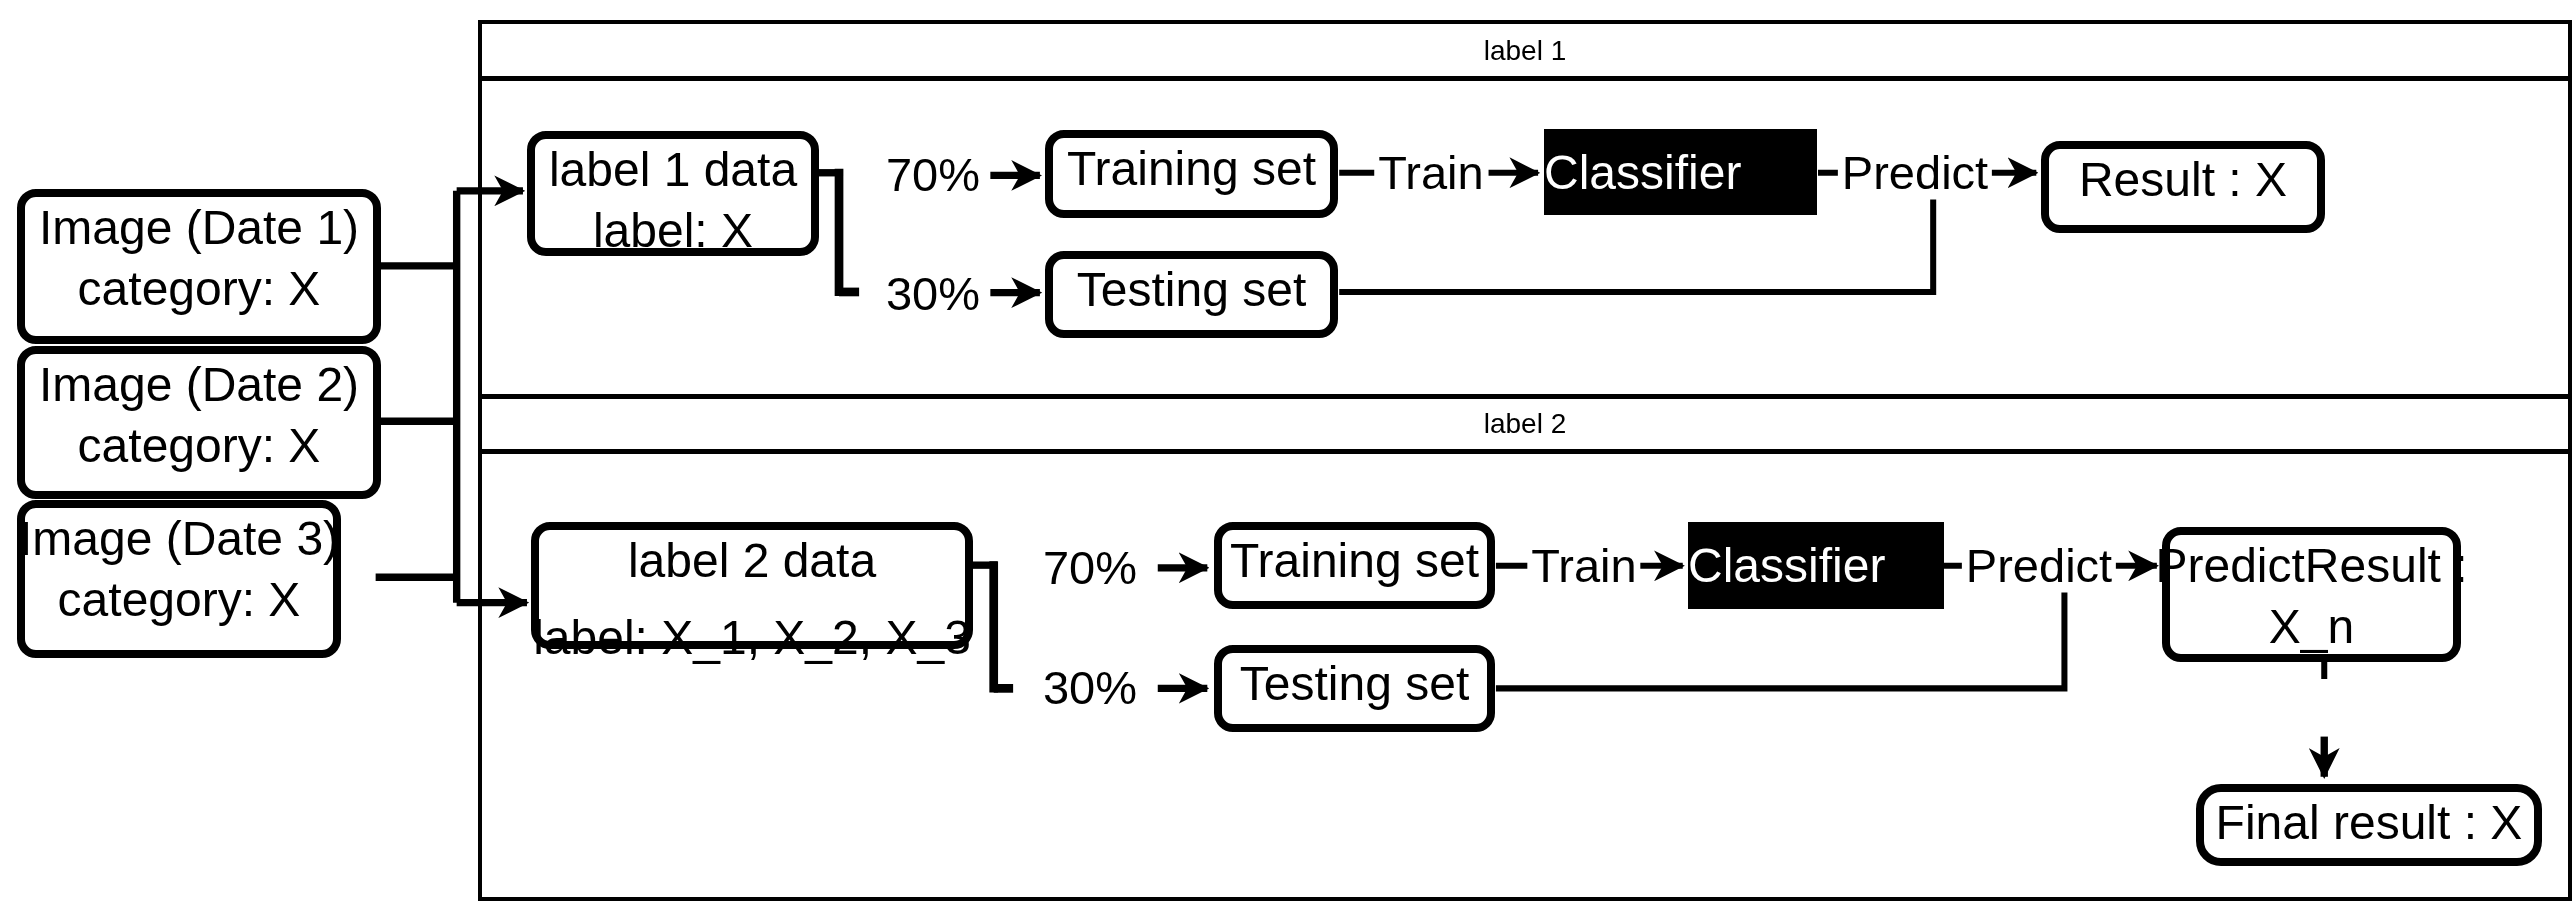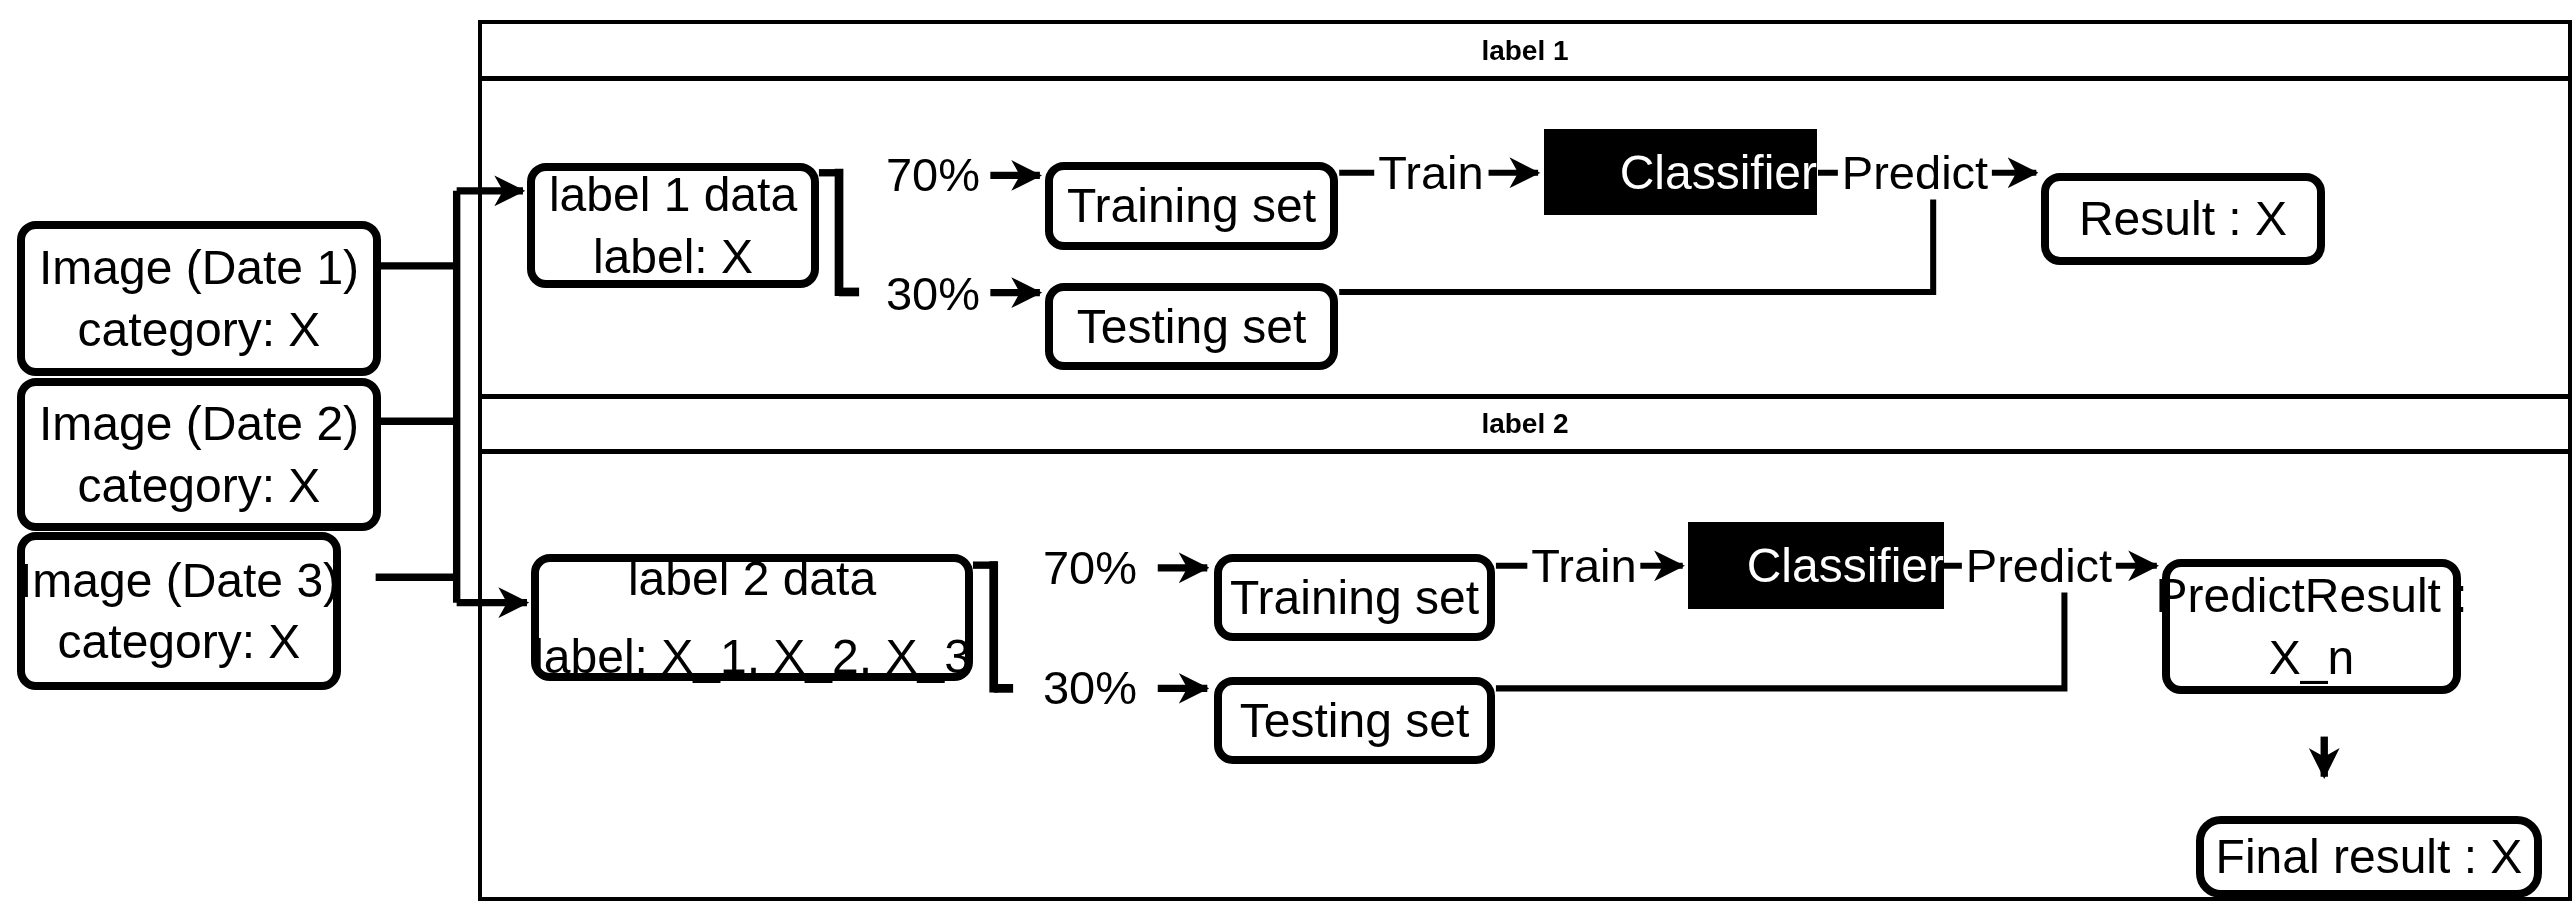--- a/index.html
+++ b/index.html
@@ -40,54 +40,53 @@
   }
 
   
   .band {
     position: absolute;
     left: 478px;
     width: 2094px;
     display: flex;
     align-items: center;
     justify-content: center;
-    font-weight: bold;
+    font-weight: normal;
     font-size: 28px;
     z-index: 2;
     background: transparent;
   }
   .band1 { top: 25px; height: 56px; border-bottom: 5.4px solid #000; }
   .band2 { top: 394px; height: 60px; border-top: 5.4px solid #000; border-bottom: 5.4px solid #000; text-align: center; }
 
   
   .node {
     position: absolute;
     background: #ffffff;
     border: 8px solid #000;
     border-radius: 19px;
     display: flex;
     flex-direction: column;
     align-items: center;
-    justify-content: center;
+    justify-content: flex-start;
     text-align: center;
     font-size: 48px;
     line-height: 1.28;
     white-space: nowrap;
     z-index: 3;
-    margin-top: 32px;
   }
 
   
   .classifier {
     position: absolute;
     background: #000000;
     color: #ffffff;
     display: flex;
     align-items: center;
-    justify-content: flex-end;
+    justify-content: flex-start;
     text-align: center;
     font-size: 48px;
     white-space: nowrap;
     z-index: 3;
   }
 
   
   .lbl {
     position: absolute;
     transform: translate(-50%, -50%);

